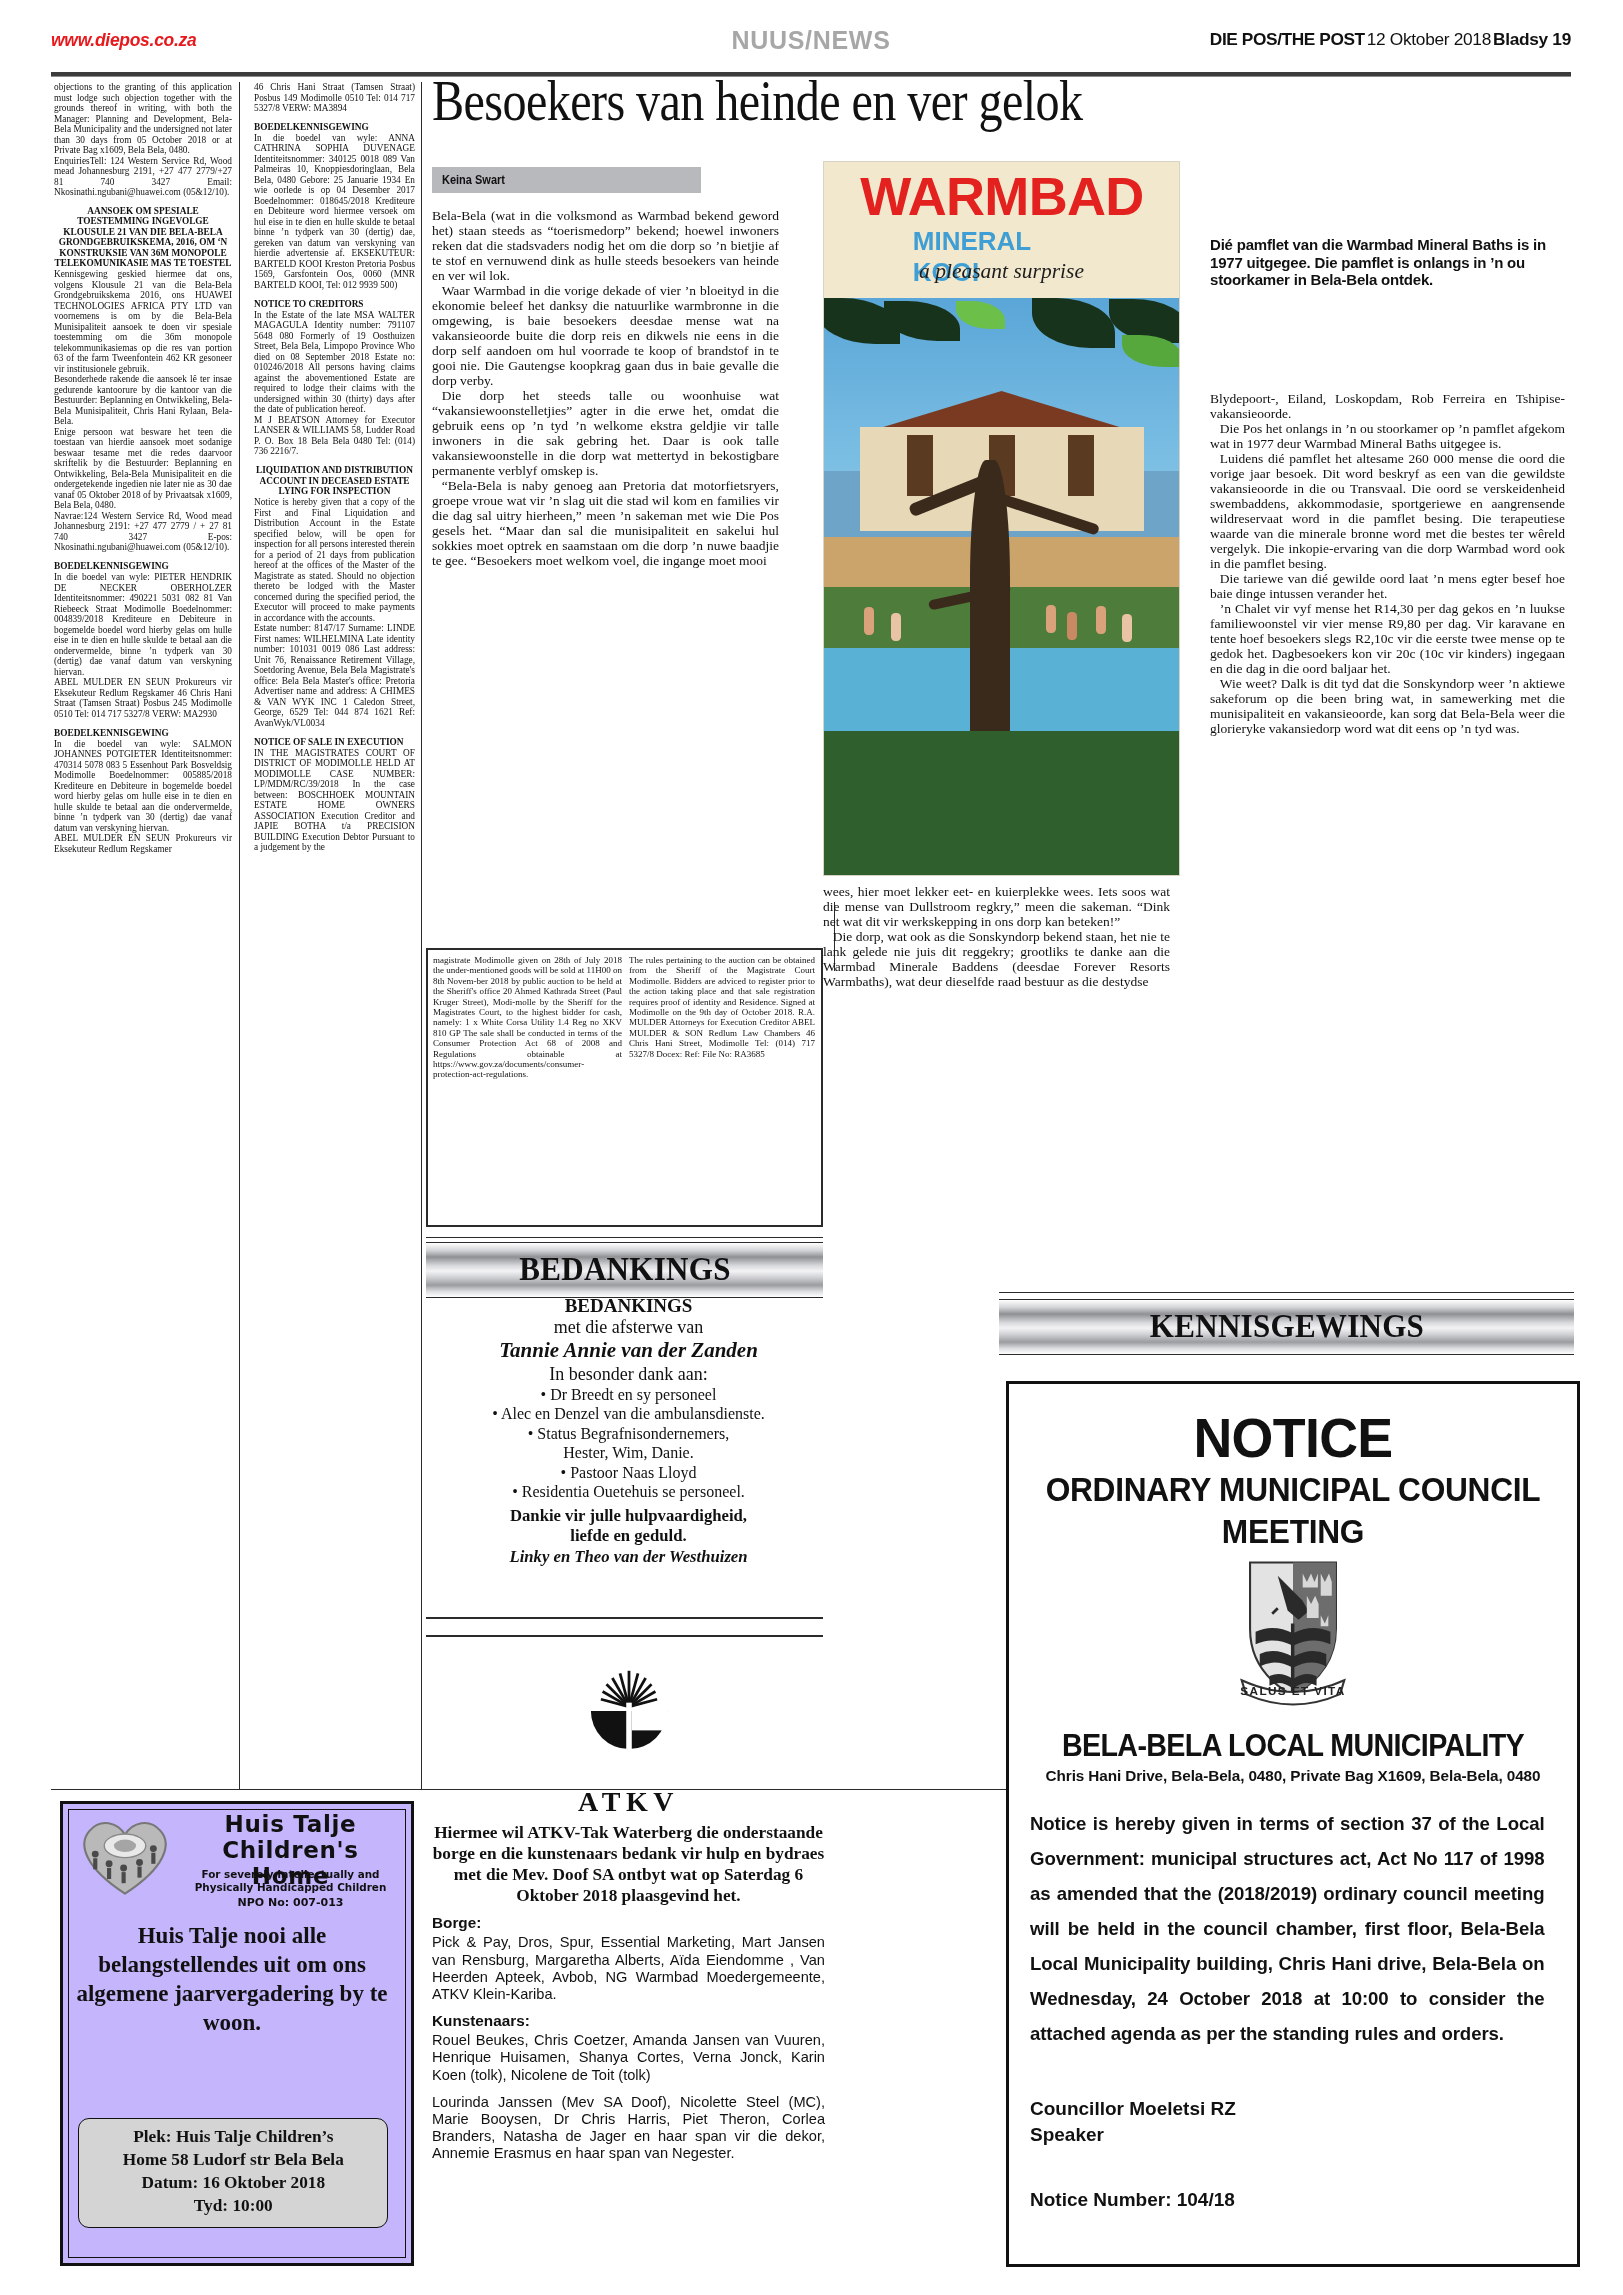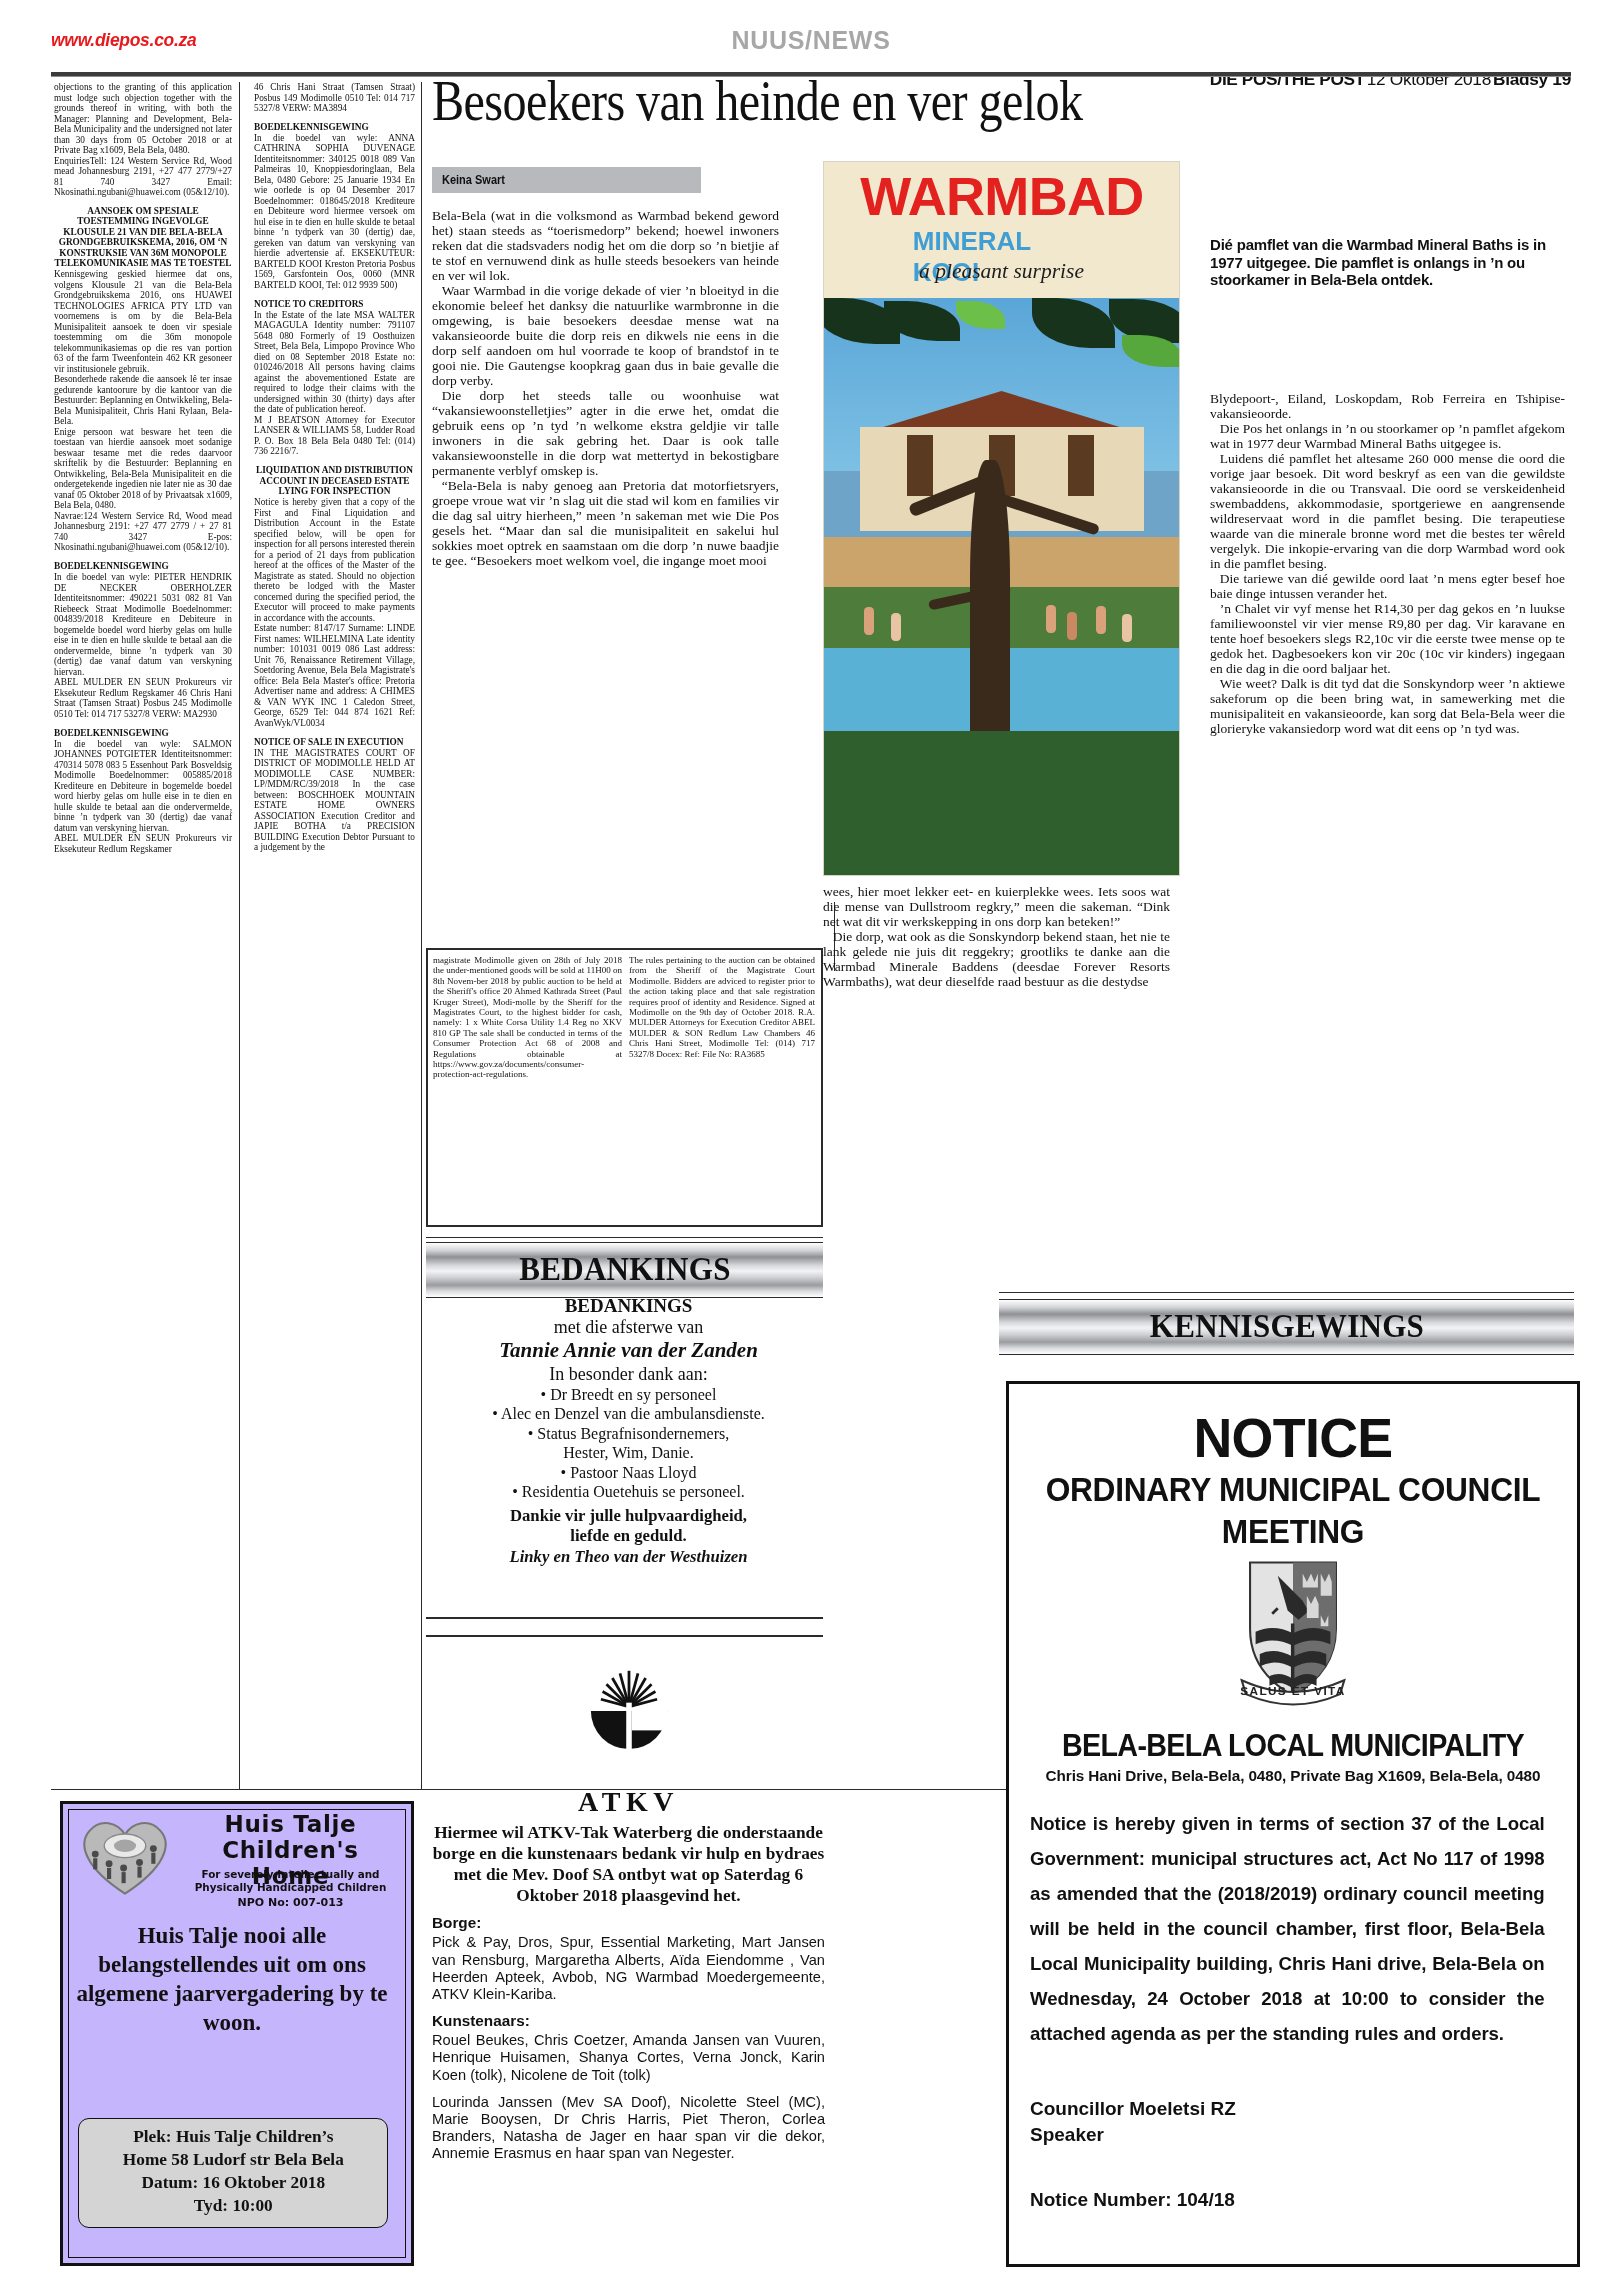--- a/index.html
+++ b/index.html
@@ -14,21 +14,21 @@
   .masthead{position:absolute;left:51px;top:26px;width:1520px;height:43px;}
   .mh-url{position:absolute;left:0;top:2.8px;font-family:"Liberation Sans",sans-serif;
     font-weight:bold;font-size:19px;color:#e8191c;letter-spacing:-0.3px;
     font-style:italic;transform:scaleX(0.92);transform-origin:left center;}
   .mh-center{position:absolute;left:50%;top:0;transform:translateX(-50%);
     font-family:"Liberation Sans",sans-serif;font-weight:bold;font-size:25px;
     color:#a7a7a7;letter-spacing:0.7px;}
   .mh-right{position:absolute;right:0;top:2.8px;display:flex;align-items:baseline;gap:2px;
     font-family:"Liberation Sans",sans-serif;font-size:17.3px;font-weight:bold;}
   .mh-right .pub{letter-spacing:-0.4px;}
-  .mh-right .dt{font-weight:normal;letter-spacing:-0.3px;margin-top:40px;}
+  .mh-right .dt{font-weight:normal;letter-spacing:-0.3px;}
   .mh-right .pg{letter-spacing:-0.3px;}
   .mh-rule{position:absolute;left:51px;top:72px;width:1520px;height:3.5px;
     background:#3b3b3b;border-bottom:1.4px solid #8d8d8d;}
 
   
   .col{position:absolute;font-family:"Liberation Serif",serif;}
   .cls{font-size:9.3px;line-height:10.5px;text-align:justify;}
   .cls p{margin:0 0 0 0;}
   .cls .h{font-weight:bold;text-align:center;display:block;margin:8.3px 0 0.7px;}
   .cls .hl{font-weight:bold;display:block;margin:8.3px 0 0.7px;}

